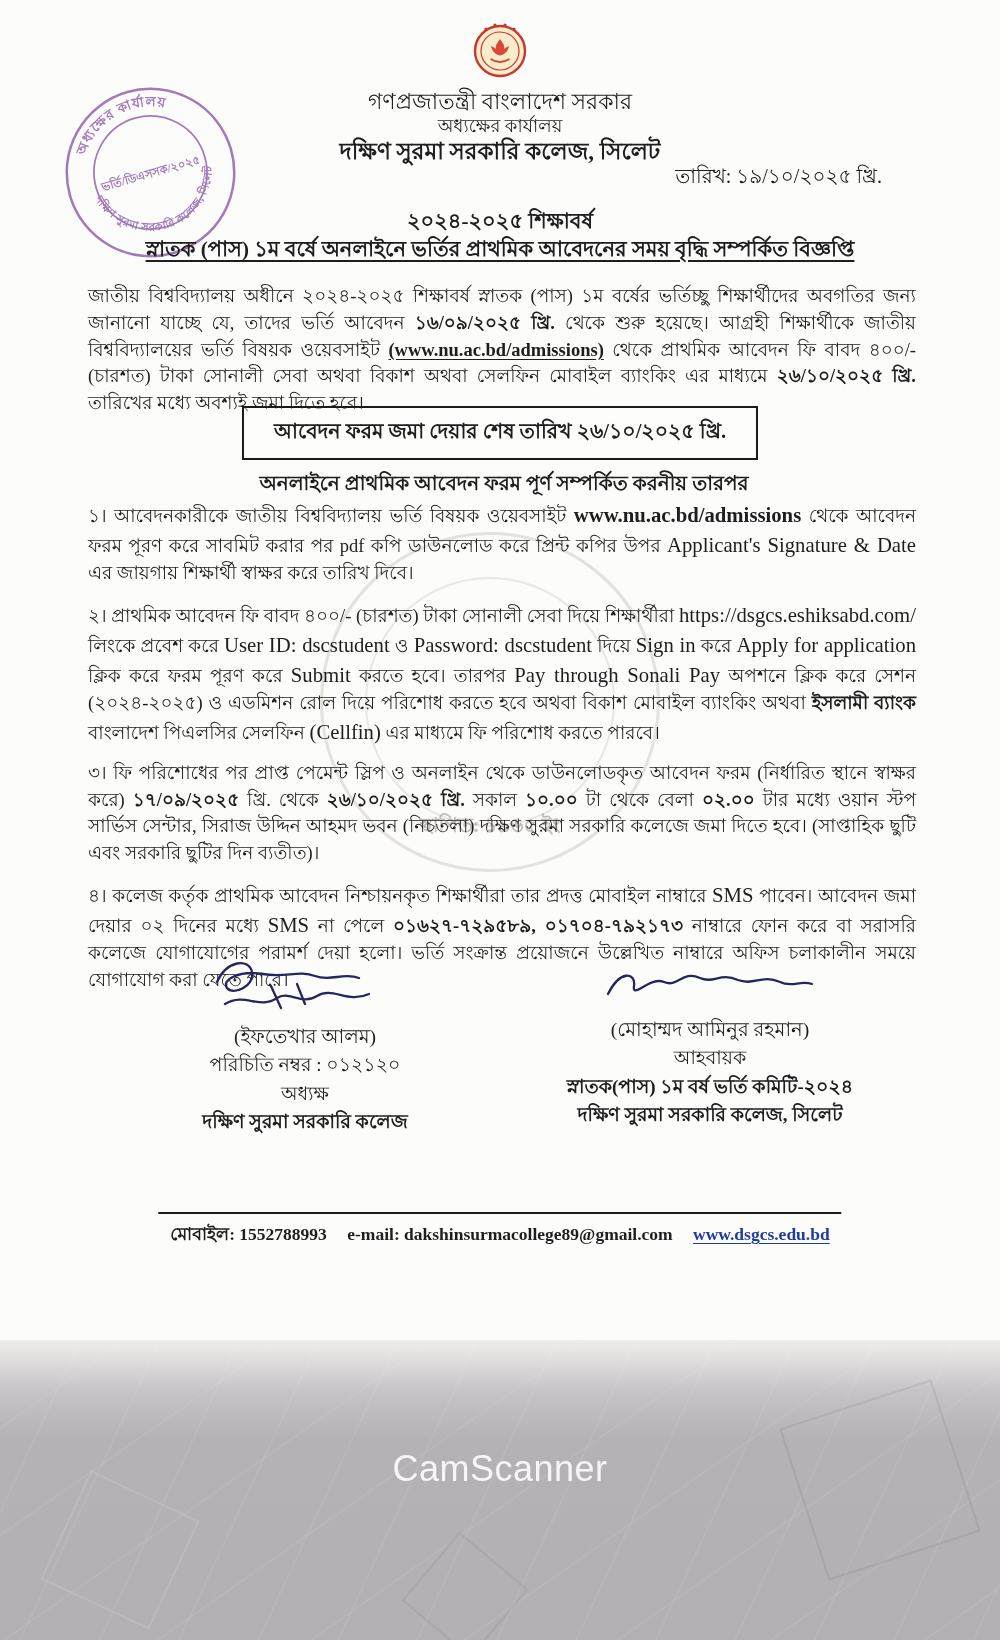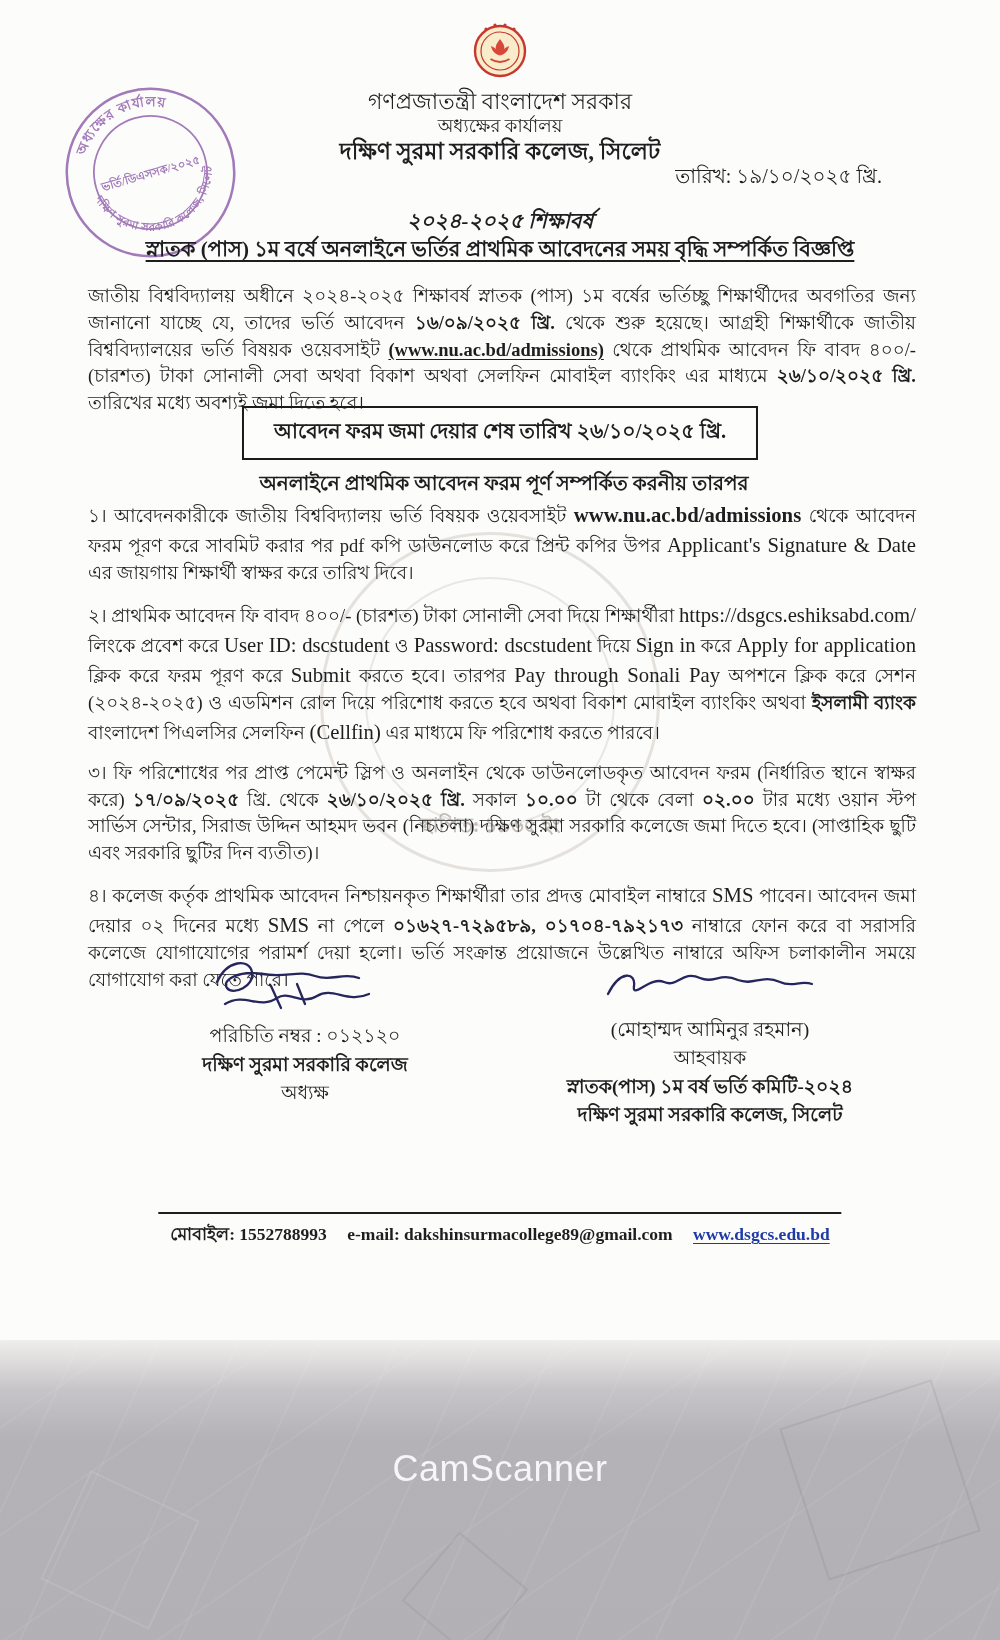--- a/index.html
+++ b/index.html
@@ -38,21 +38,21 @@
 
   
   .hdr { position:absolute; left:0; width:100%; text-align:center; }
   .hdr-govt    { top:84px;  font-size:22px; }
   .hdr-office  { top:112px; font-size:18px; }
   .hdr-college { top:133px; font-size:23px; font-weight:bold; }
   .date-line   { position:absolute; top:161px; right:118px; font-size:20px; }
 
   .title-session {
     position:absolute; top:205px; left:0; width:100%; text-align:center;
-    font-size:21px; font-weight:bold;font-style:italic;
+    font-size:21px; font-weight:bold;
   }
   .title-notice {
     position:absolute; top:233px; left:0; width:100%; text-align:center;
     font-size:21px; font-weight:bold; text-decoration:underline; text-underline-offset:4px;
   }
 
   .intro {
     position:absolute; top:283px; left:88px; width:828px;
     font-size:18.5px; line-height:1.45; text-align:justify;
   }
@@ -186,23 +186,24 @@
       <div class="item"><span class="seg-n">৩। ফি পরিশোধের পর প্রাপ্ত পেমেন্ট স্লিপ ও অনলাইন থেকে ডাউনলোডকৃত আবেদন ফরম (নির্ধারিত স্থানে স্বাক্ষর করে) </span><span class="seg-b">১৭/০৯/২০২৫</span><span class="seg-n"> খ্রি. থেকে </span><span class="seg-b">২৬/১০/২০২৫ খ্রি.</span><span class="seg-n"> সকাল </span><span class="seg-b">১০.০০</span><span class="seg-n"> টা থেকে বেলা </span><span class="seg-b">০২.০০</span><span class="seg-n"> টার মধ্যে ওয়ান স্টপ সার্ভিস সেন্টার, সিরাজ উদ্দিন আহমদ ভবন (নিচতলা) দক্ষিণ সুরমা সরকারি কলেজে জমা দিতে হবে। (সাপ্তাহিক ছুটি এবং সরকারি ছুটির দিন ব্যতীত)।</span></div>
       <div class="item"><span class="seg-n">৪। কলেজ কর্তৃক প্রাথমিক আবেদন নিশ্চায়নকৃত শিক্ষার্থীরা তার প্রদত্ত মোবাইল নাম্বারে </span><span class="seg-lat">SMS</span><span class="seg-n"> পাবেন। আবেদন জমা দেয়ার ০২ দিনের মধ্যে </span><span class="seg-lat">SMS</span><span class="seg-n"> না পেলে </span><span class="seg-b">০১৬২৭-৭২৯৫৮৯, ০১৭০৪-৭৯২১৭৩</span><span class="seg-n"> নাম্বারে ফোন করে বা সরাসরি কলেজে যোগাযোগের পরামর্শ দেয়া হলো। ভর্তি সংক্রান্ত প্রয়োজনে উল্লেখিত নাম্বারে অফিস চলাকালীন সময়ে যোগাযোগ করা যেতে পারে।</span></div>
     </div>
 
     <div class="sig-block sig-left">
       <svg class="sig-scrawl" width="200" height="68" viewBox="0 0 200 68">
         <path class="ink" d="M12 30 C22 8 44 6 47 20 C50 34 28 44 22 36 C16 28 34 18 58 22 C80 26 94 18 110 24 C126 30 138 20 154 26"></path>
         <path class="ink" d="M20 52 C40 40 54 58 72 46 C84 38 96 54 112 44 C128 34 142 52 164 42"></path>
         <path class="ink" d="M66 34 L76 56 M92 32 L100 52"></path>
       </svg>
+      <div class="sig-name">(ইফতেখার আলম)</div>
       <div class="sig-line">পরিচিতি নম্বর : ০১২১২০</div>
+      <div class="sig-line">অধ্যক্ষ</div>
       <div class="sig-line bold">দক্ষিণ সুরমা সরকারি কলেজ</div>
-      <div class="sig-line">অধ্যক্ষ</div>
     </div>
 
     <div class="sig-block sig-right">
       <svg class="sig-scrawl" width="220" height="55" viewBox="0 0 220 55">
         <path class="ink" d="M8 36 C20 12 36 14 34 28 C32 42 50 18 64 24 C78 30 82 12 100 20 C114 26 120 14 138 22 C154 28 162 16 180 24 C192 30 200 22 212 26"></path>
       </svg>
       <div class="sig-name">(মোহাম্মদ আমিনুর রহমান)</div>
       <div class="sig-line">আহবায়ক</div>
       <div class="sig-line bold">স্নাতক(পাস) ১ম বর্ষ ভর্তি কমিটি-২০২৪</div>
       <div class="sig-line bold">দক্ষিণ সুরমা সরকারি কলেজ, সিলেট</div>

